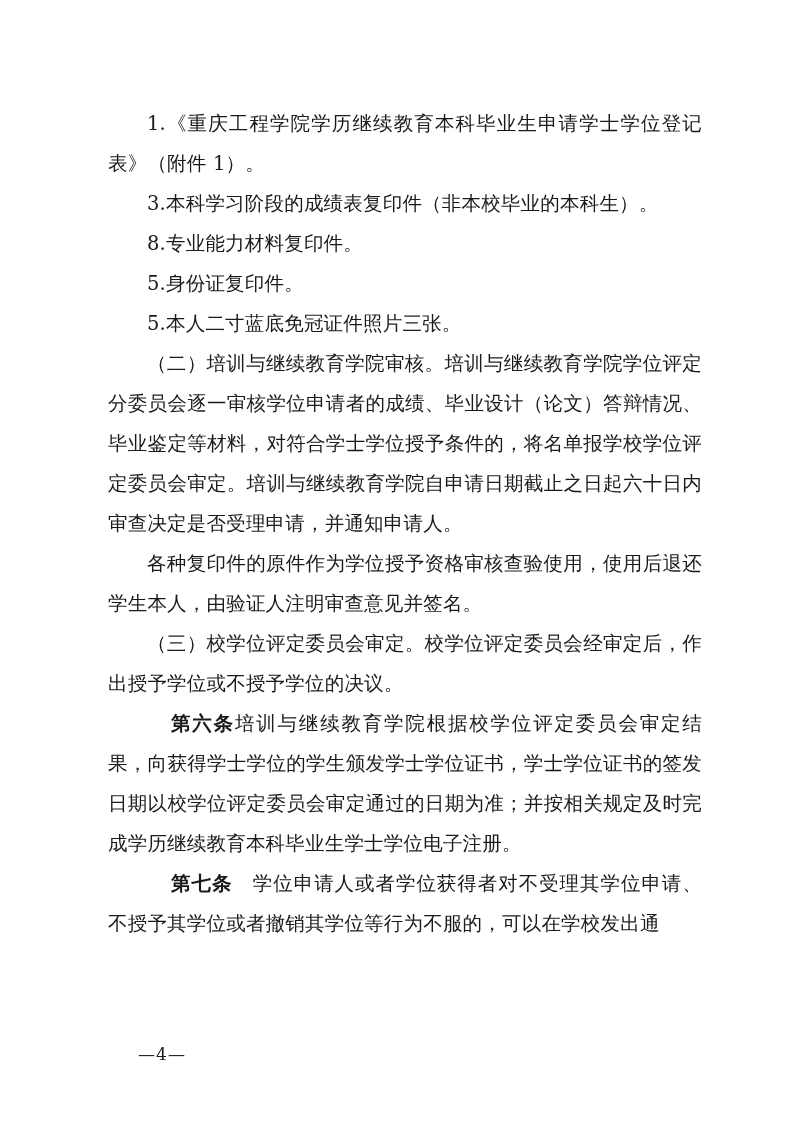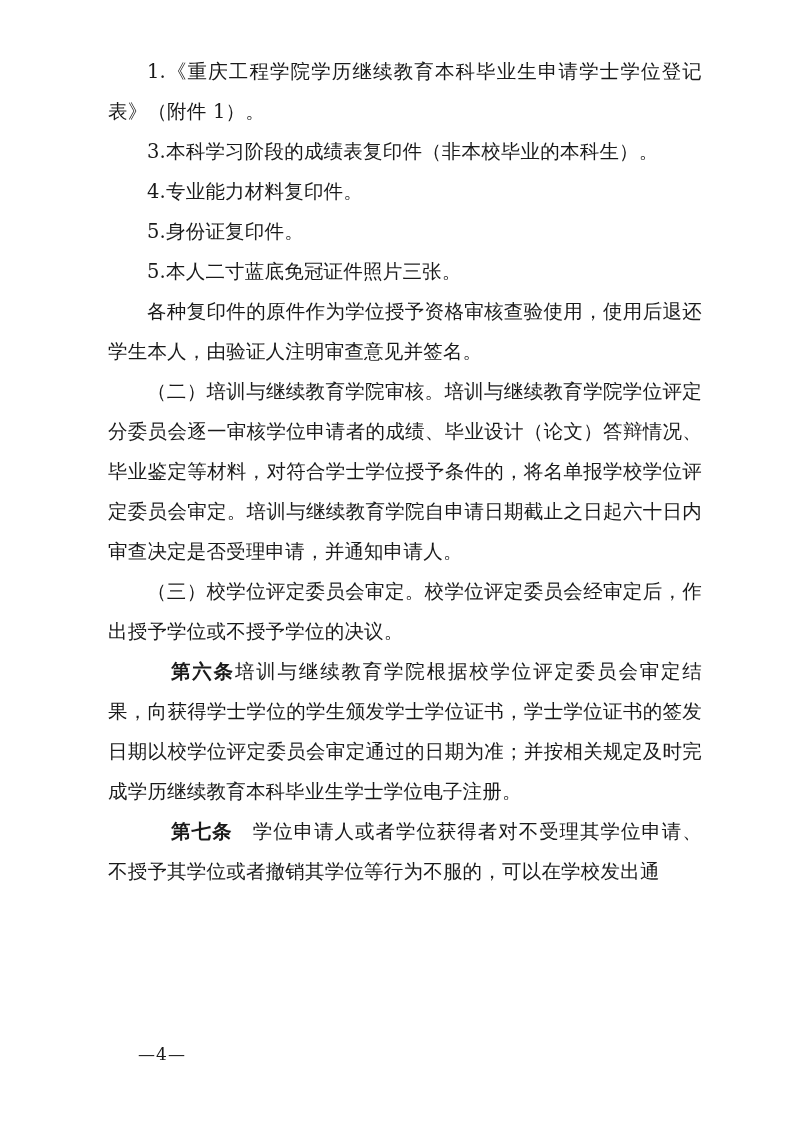--- a/index.html
+++ b/index.html
@@ -15,21 +15,21 @@
     position: relative;
     overflow: hidden;
   }
   .page {
     position: absolute;
     left: 0;
     top: 0;
     width: 794px;
     height: 1122px;
     box-sizing: border-box;
-    padding: 52px 92px 0 108px;
+    padding: 104px 92px 0 108px;
   }
   .doc-body {
     font-size: 19.5px;
     line-height: 40px;
     text-align: justify;
     text-justify: inter-ideograph;
     letter-spacing: 0.2px;
   }
   p.para {
     margin: 0;
@@ -66,37 +66,37 @@
     <p class="para">
       <span>1.《重庆工程学院学历继续教育本科毕业生申请学士学位登记表》（附件 1）。</span>
     </p>
 
 
     <p class="para">
       <span>3.本科学习阶段的成绩表复印件（非本校毕业的本科生）。</span>
     </p>
 
     <p class="para">
-      <span>4.专业能力材料复印件。</span>
+      <span>8.专业能力材料复印件。</span>
     </p>
 
     <p class="para">
       <span>5.身份证复印件。</span>
     </p>
 
     <p class="para">
       <span>5.本人二寸蓝底免冠证件照片三张。</span>
     </p>
 
     <p class="para">
-      <span>各种复印件的原件作为学位授予资格审核查验使用，使用后退还学生本人，由验证人注明审查意见并签名。</span>
+      <span>（二）培训与继续教育学院审核。培训与继续教育学院学位评定分委员会逐一审核学位申请者的成绩、毕业设计（论文）答辩情况、毕业鉴定等材料，对符合学士学位授予条件的，将名单报学校学位评定委员会审定。培训与继续教育学院自申请日期截止之日起六十日内审查决定是否受理申请，并通知申请人。</span>
     </p>
 
     <p class="para">
-      <span>（二）培训与继续教育学院审核。培训与继续教育学院学位评定分委员会逐一审核学位申请者的成绩、毕业设计（论文）答辩情况、毕业鉴定等材料，对符合学士学位授予条件的，将名单报学校学位评定委员会审定。培训与继续教育学院自申请日期截止之日起六十日内审查决定是否受理申请，并通知申请人。</span>
+      <span>各种复印件的原件作为学位授予资格审核查验使用，使用后退还学生本人，由验证人注明审查意见并签名。</span>
     </p>
 
     <p class="para">
       <span>（三）校学位评定委员会审定。校学位评定委员会经审定后，作出授予学位或不授予学位的决议。</span>
     </p>
 
     <p class="para">
       <span class="bold-lead">第六条</span><span>培训与继续教育学院根据校学位评定委员会审定结果，向获得学士学位的学生颁发学士学位证书，学士学位证书的签发日期以校学位评定委员会审定通过的日期为准；并按相关规定及时完成学历继续教育本科毕业生学士学位电子注册。</span>
     </p>
 

